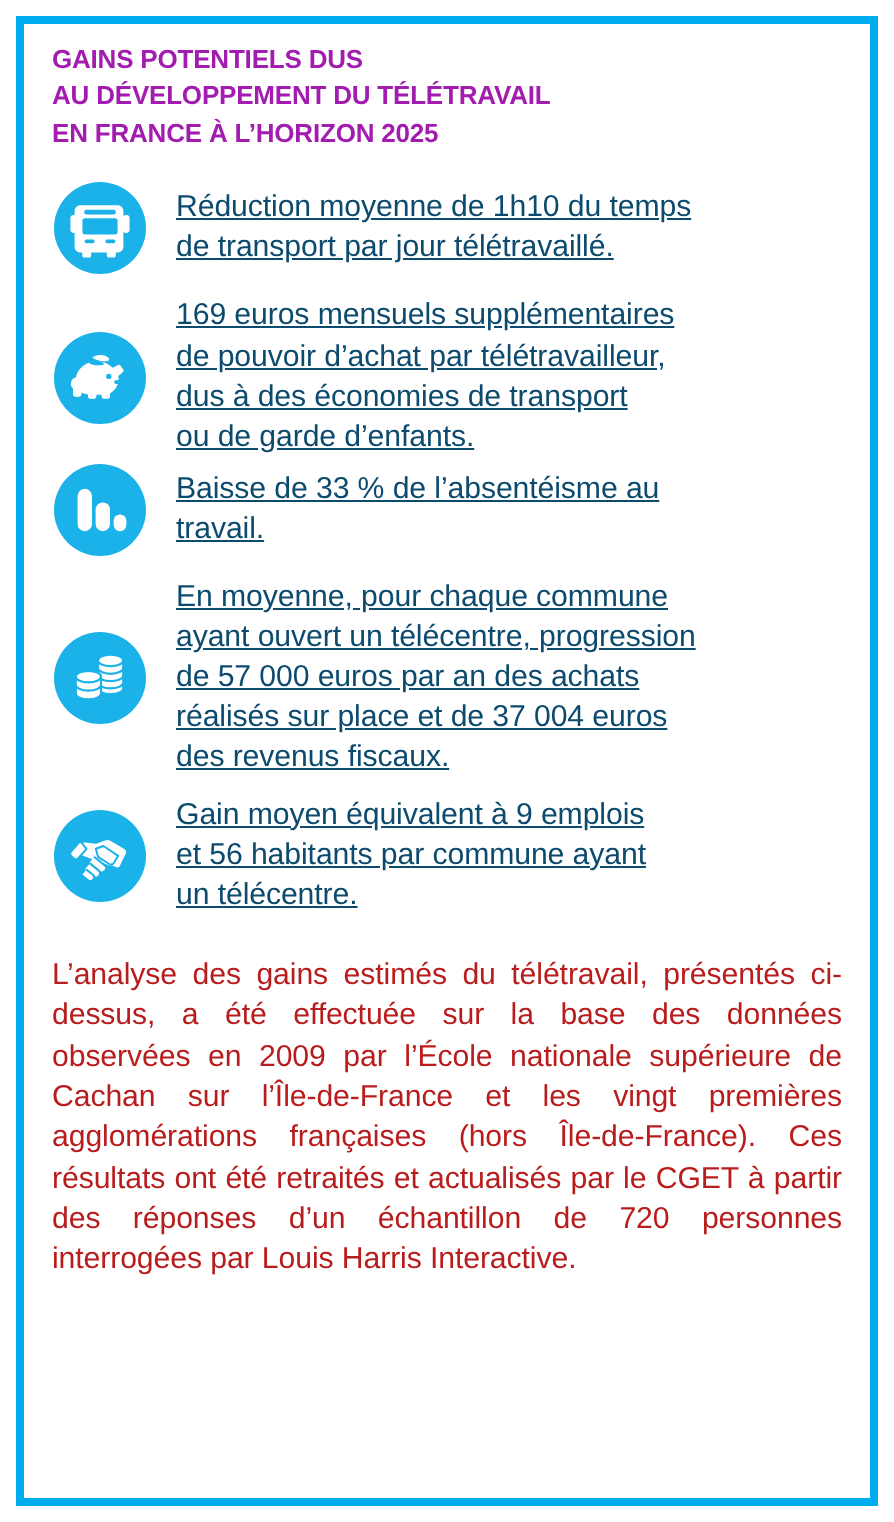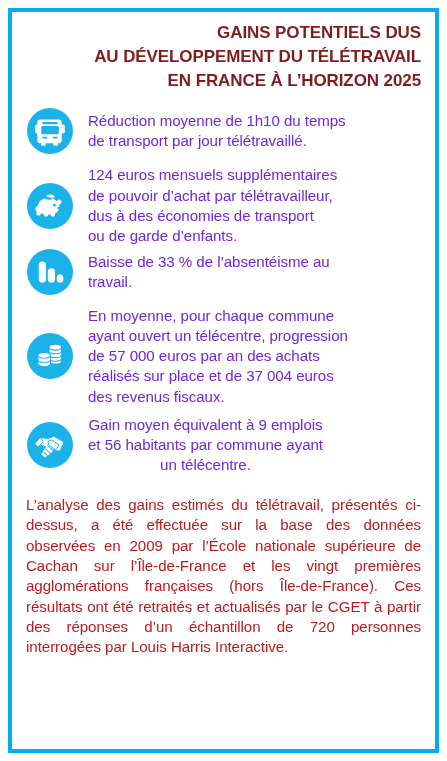--- a/index.html
+++ b/index.html
@@ -30,25 +30,25 @@
     box-sizing: border-box;
     pointer-events: none;
   }
   .content {
     position: relative;
     padding: 12px 26px 10px 26px;
     box-sizing: border-box;
     height: 100%;
   }
   .title {
-    color: #7f1d1d;
+    color: #a21caf;
     font-weight: bold;
-    font-size: 17px;
+    font-size: 13px;
     line-height: 1.42;
-    text-align: right;
+    text-align: left;
     letter-spacing: -0.1px;
     margin: 9px 0 0 0;
     white-space: pre-line;
   }
   .items {
     margin-top: 14px;
   }
   .item {
     display: flex;
     align-items: center;
@@ -59,31 +59,32 @@
     width: 48px;
     height: 48px;
     margin-right: 14px;
   }
   .item-icon svg {
     display: block;
     width: 48px;
     height: 48px;
   }
   .item-text {
-    color: #6d28d9;
+    color: #0c4a6e;
     font-size: 15.1px;
     line-height: 1.335;
     white-space: pre-line;
     letter-spacing: -0.05px;
+    text-decoration: underline;
   }
   .item-1 { margin-top: 0px; }
   .item-2 { margin-top: 10px; }
   .item-3 { }
   .item-4 { margin-top: 10px; }
-  .item-5 { margin-top: 8px; text-align: center; }
+  .item-5 { margin-top: 8px; }
 
   .footnote {
     color: #b91c1c;
     font-size: 15.1px;
     line-height: 1.345;
     text-align: justify;
     text-align-last: left;
     margin-top: 20px;
     letter-spacing: -0.05px;
   }
@@ -134,21 +135,21 @@
             <g fill="#1ab2e8">
               <circle cx="28.4" cy="23.2" r="1.35"></circle>
               <ellipse cx="32.6" cy="26.0" rx="1.5" ry="1.0"></ellipse>
               <path d="M19.0 16.1c2.5-1.1 5.0-1.0 6.6.3.5.4.4 1.0-.2 1.1-2.4.4-4.6.1-6.5-.6-.5-.2-.5-.6.1-.8z"></path>
             </g>
             <g fill="#ffffff">
               <path d="M21.2 13.1c2.8-1.1 5.6-.6 7.1.9.6.6.3 1.4-.5 1.5-2.8.3-5.3-.2-7.1-1.2-.6-.3-.4-.9.5-1.2z"></path>
             </g>
           </svg>
         </span>
-        <span class="item-text">124 euros mensuels supplémentaires
+        <span class="item-text">169 euros mensuels supplémentaires
 de pouvoir d’achat par télétravailleur,
 dus à des économies de transport
 ou de garde d’enfants.</span>
       </div>
 
       <div class="item item-3">
         <span class="item-icon">
           <svg viewBox="0 0 48 48" xmlns="http://www.w3.org/2000/svg">
             <circle cx="24" cy="24" r="23" fill="#1ab2e8"></circle>
             <g fill="#ffffff">

